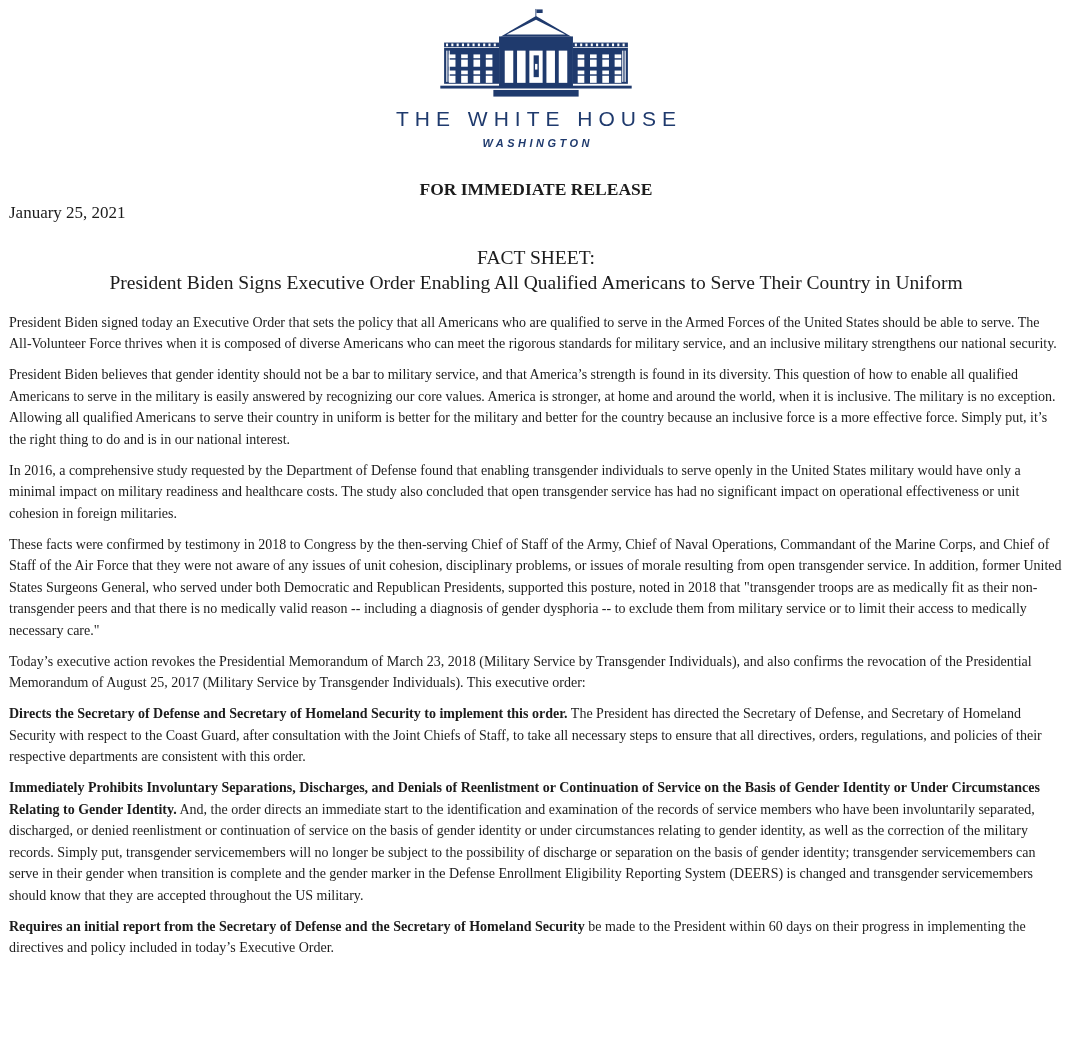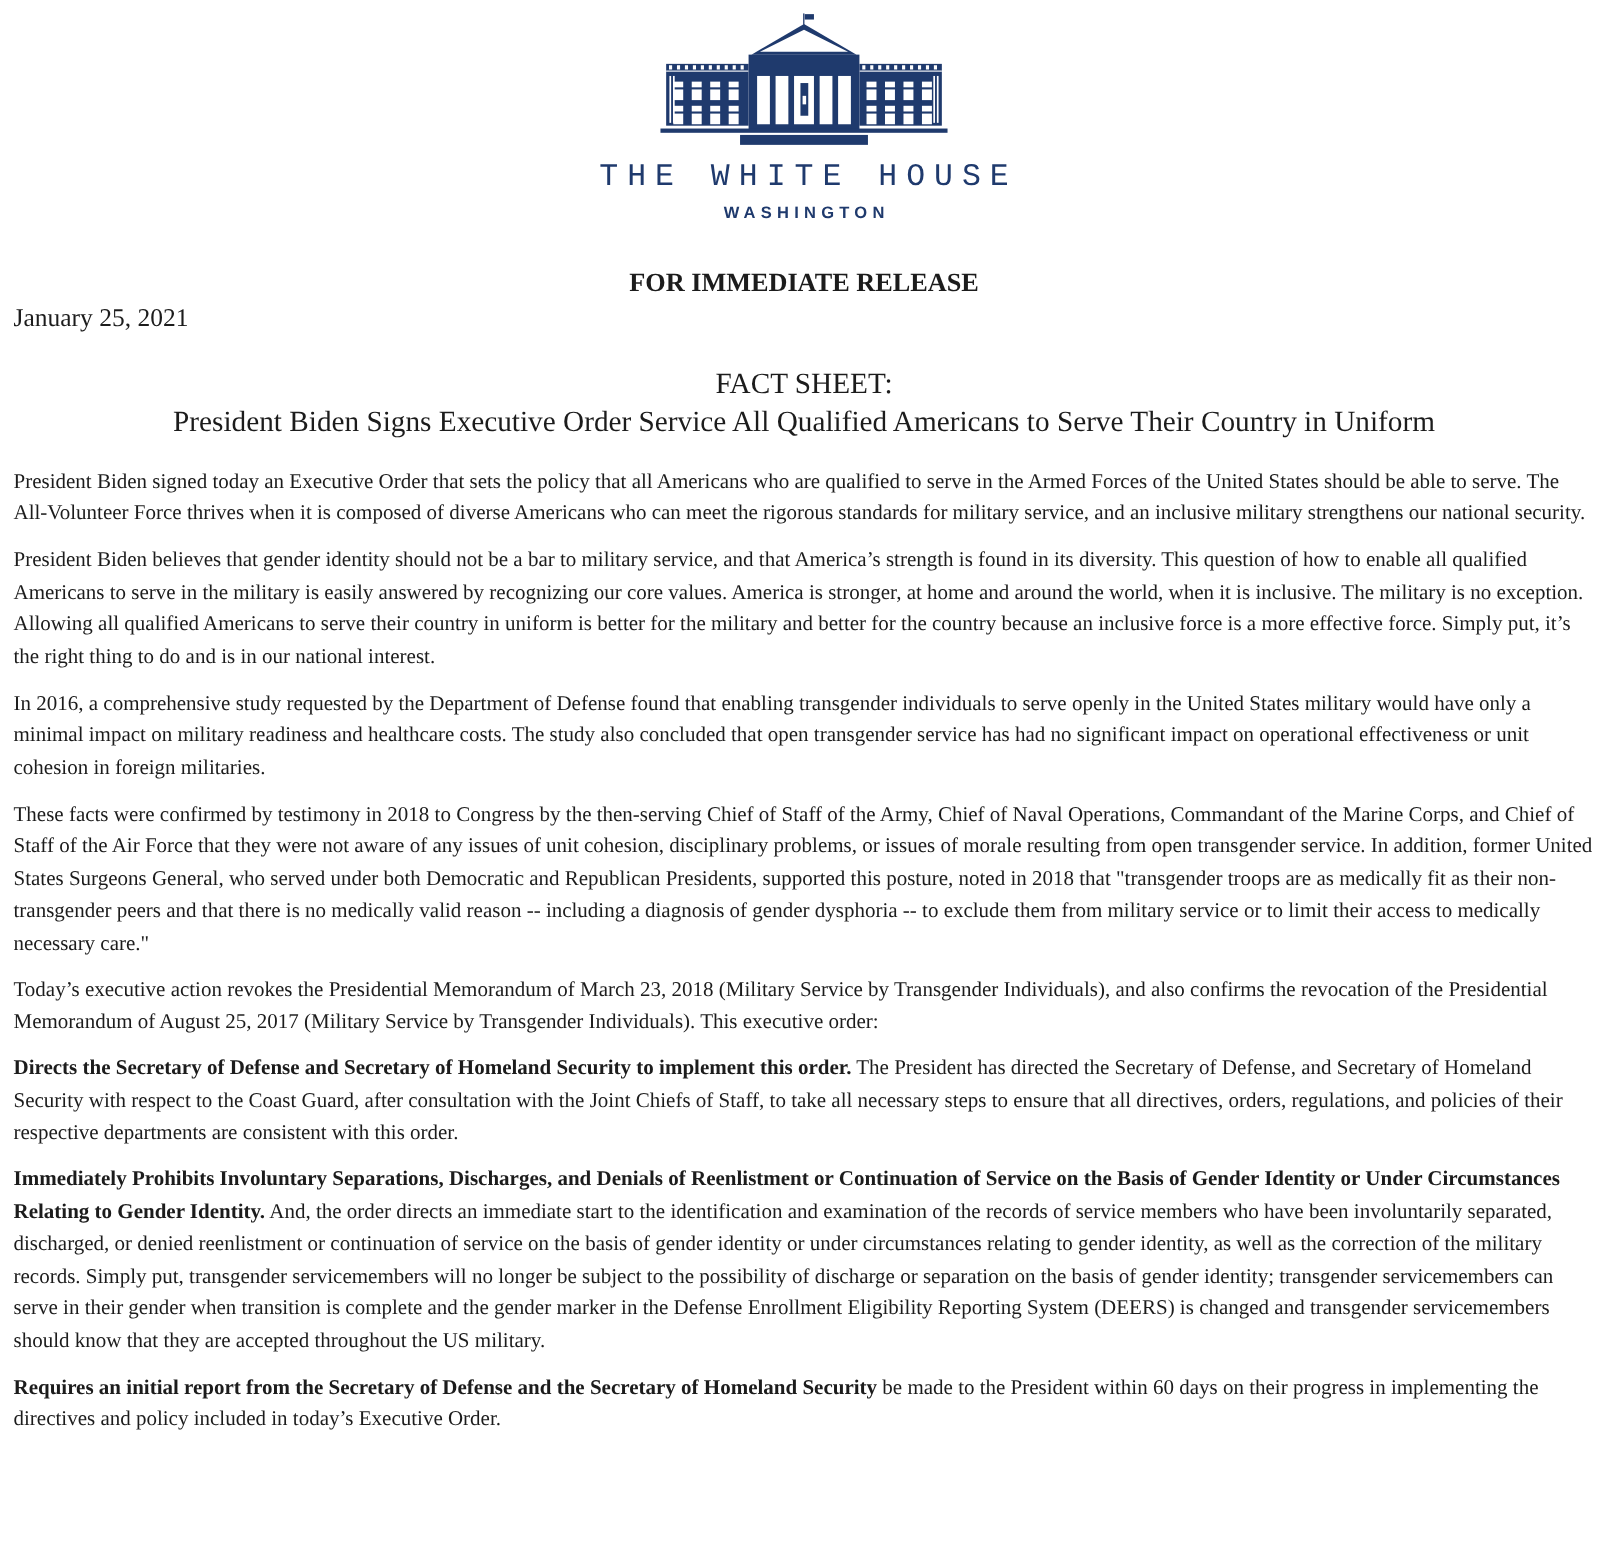--- a/index.html
+++ b/index.html
@@ -10,28 +10,28 @@
     font-family: "Liberation Serif", serif;
     color: #1c1c1c;
     overflow: hidden;
   }
   .page { padding: 8px 9px 0 9px; }
 
   
   .masthead { text-align: center; }
   .logo { display: block; margin: 0 auto; fill: #1f3a6d; }
   .wh-wordmark {
-    font-family: Liberation Mono, monospace;
+    font-family: Liberation Sans, sans-serif;
     font-size: 21px; letter-spacing: 6px; text-indent: 6px;
     color: #1f3a6d; margin-top: 9px; font-weight: 400;
   }
   .wh-washington {
     font-family: "Liberation Sans", sans-serif;
     font-size: 11px; font-weight: bold; letter-spacing: 3.5px; text-indent: 3.5px;
-    color: #1f3a6d; margin-top: 6px;
+    color: #1f3a6d; margin-top: 6px; font-style: italic;
   }
 
   
   .release { margin-top: 30px; }
   .release-label { font-weight: bold; font-size: 17.5px; text-align: center; }
   .release-date { font-size: 17px; margin-top: 3px; }
 
   
   .headline {
     text-align: center; font-weight: normal;
@@ -120,21 +120,21 @@
     <div class="wh-washington">WASHINGTON</div>
   </header>
 
   <section class="release">
     <div class="release-label">FOR IMMEDIATE RELEASE</div>
     <div class="release-date">January 25, 2021</div>
   </section>
 
   <section class="headline">
     <div class="headline-kicker">FACT SHEET:</div>
-    <div class="headline-title">President Biden Signs Executive Order Service All Qualified Americans to Serve Their Country in Uniform</div>
+    <div class="headline-title">President Biden Signs Executive Order Enabling All Qualified Americans to Serve Their Country in Uniform</div>
   </section>
 
   <section class="body-copy">
     <p><span>President Biden signed today an Executive Order that sets the policy that all Americans who are qualified to serve in the Armed Forces of the United States should be able to serve. The All-Volunteer Force thrives when it is composed of diverse Americans who can meet the rigorous standards for military service, and an inclusive military strengthens our national security.</span></p>
     <p><span>President Biden believes that gender identity should not be a bar to military service, and that America’s strength is found in its diversity. This question of how to enable all qualified Americans to serve in the military is easily answered by recognizing our core values. America is stronger, at home and around the world, when it is inclusive. The military is no exception. Allowing all qualified Americans to serve their country in uniform is better for the military and better for the country because an inclusive force is a more effective force. Simply put, it’s the right thing to do and is in our national interest.</span></p>
     <p><span>In 2016, a comprehensive study requested by the Department of Defense found that enabling transgender individuals to serve openly in the United States military would have only a minimal impact on military readiness and healthcare costs. The study also concluded that open transgender service has had no significant impact on operational effectiveness or unit cohesion in foreign militaries.</span></p>
     <p><span>These facts were confirmed by testimony in 2018 to Congress by the then-serving Chief of Staff of the Army, Chief of Naval Operations, Commandant of the Marine Corps, and Chief of Staff of the Air Force that they were not aware of any issues of unit cohesion, disciplinary problems, or issues of morale resulting from open transgender service. In addition, former United States Surgeons General, who served under both Democratic and Republican Presidents, supported this posture, noted in 2018 that "transgender troops are as medically fit as their non-transgender peers and that there is no medically valid reason -- including a diagnosis of gender dysphoria -- to exclude them from military service or to limit their access to medically necessary care."</span></p>
     <p><span>Today’s executive action revokes the Presidential Memorandum of March 23, 2018 (Military Service by Transgender Individuals), and also confirms the revocation of the Presidential Memorandum of August 25, 2017 (Military Service by Transgender Individuals). This executive order:</span></p>
     <p><strong>Directs the Secretary of Defense and Secretary of Homeland Security to implement this order.</strong><span> The President has directed the Secretary of Defense, and Secretary of Homeland Security with respect to the Coast Guard, after consultation with the Joint Chiefs of Staff, to take all necessary steps to ensure that all directives, orders, regulations, and policies of their respective departments are consistent with this order.</span></p>
     <p><strong>Immediately Prohibits Involuntary Separations, Discharges, and Denials of Reenlistment or Continuation of Service on the Basis of Gender Identity or Under Circumstances Relating to Gender Identity.</strong><span> And, the order directs an immediate start to the identification and examination of the records of service members who have been involuntarily separated, discharged, or denied reenlistment or continuation of service on the basis of gender identity or under circumstances relating to gender identity, as well as the correction of the military records. Simply put, transgender servicemembers will no longer be subject to the possibility of discharge or separation on the basis of gender identity; transgender servicemembers can serve in their gender when transition is complete and the gender marker in the Defense Enrollment Eligibility Reporting System (DEERS) is changed and transgender servicemembers should know that they are accepted throughout the US military.</span></p>

